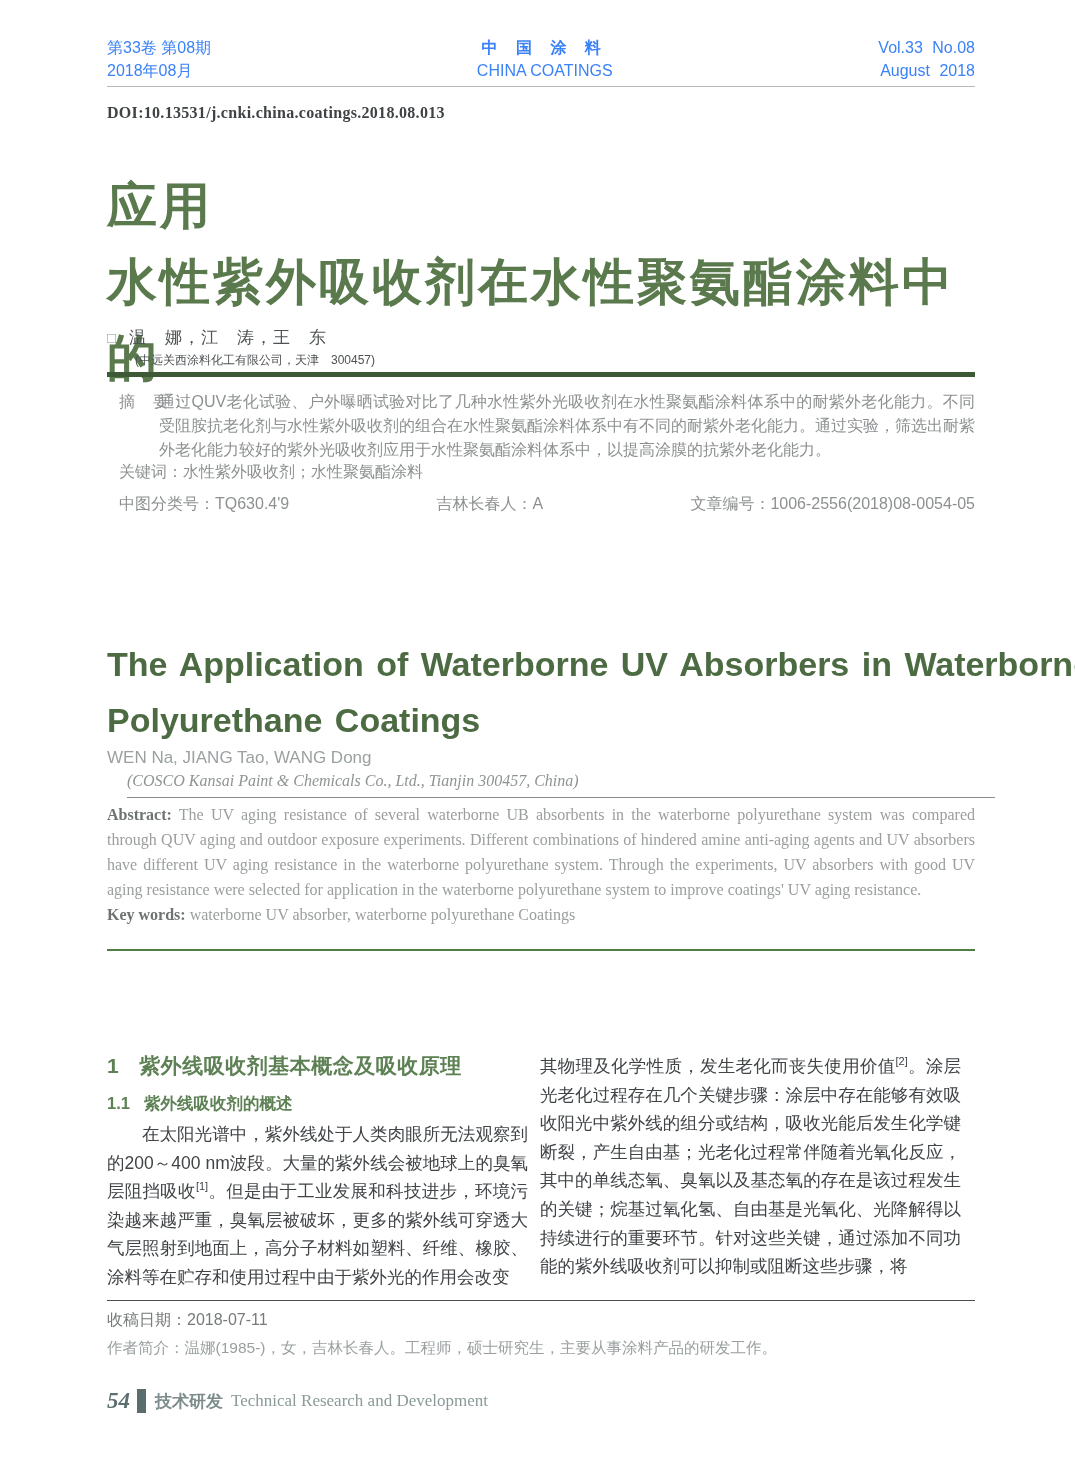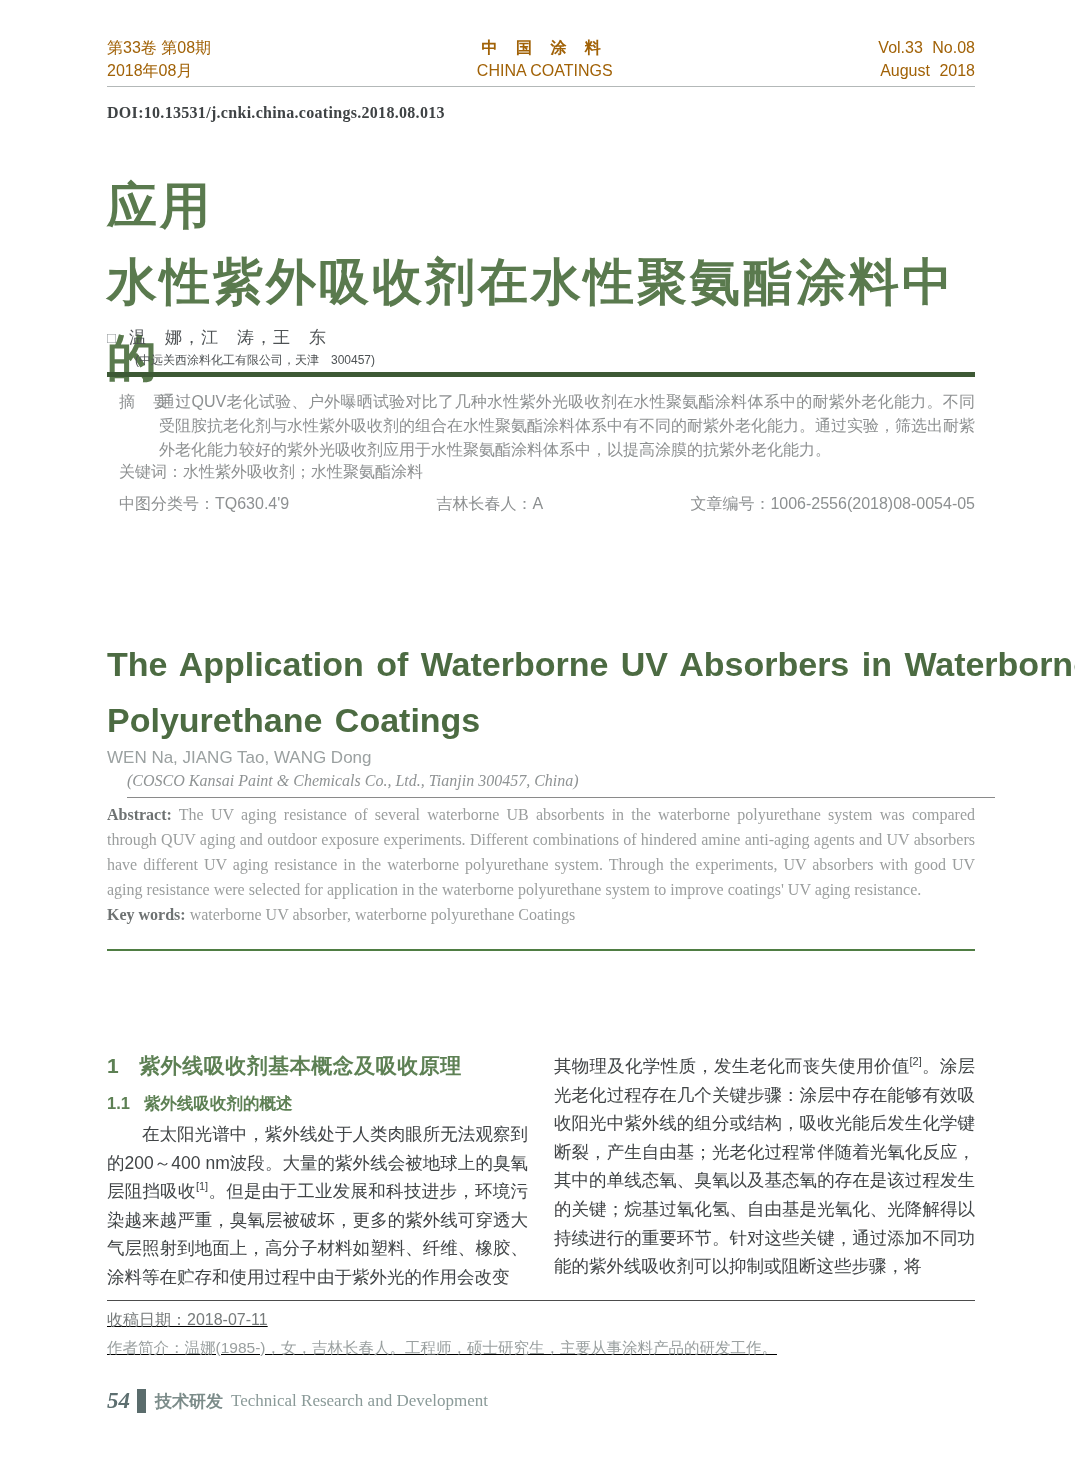--- a/index.html
+++ b/index.html
@@ -8,21 +8,21 @@
     width:1075px;height:1459px;
     background:#ffffff;
     margin:0 auto;
     overflow:hidden;
     font-family:"Liberation Sans", sans-serif;
   }
   
   .jheader{
     position:absolute;top:36px;left:107px;width:868px;
     display:flex;justify-content:space-between;align-items:flex-start;
-    color:#a16207;font-size:16px;line-height:23px;
+    color:#3b82f6;font-size:16px;line-height:23px;
     border-bottom:1px solid #b3b8b8;padding-bottom:4px;
   }
   .jheader .col{display:flex;flex-direction:column;}
   .jheader .center{text-align:center;}
   .jheader .center .cn{letter-spacing:7px;font-weight:bold;}
   .jheader .right{text-align:right;word-spacing:5px;}
   .doi{
     position:absolute;top:104px;left:107px;
     font-family:"Liberation Serif", serif;
     color:#3f4345;font-size:16px;font-weight:600;letter-spacing:0.3px;
@@ -87,21 +87,21 @@
   }
   .en-abstract b{color:#6e7272;}
   .en-keywords{margin-top:0;}
   .green-line{
     position:absolute;top:949px;left:107px;width:868px;height:0;
     border-top:2px solid #4f7d43;
   }
   
   .columns{
     position:absolute;top:1052px;left:107px;width:868px;
-    display:flex;gap:26px;
+    display:flex;gap:12px;
   }
   .colL,.colR{width:421px;}
   .h1{
     color:#5d8054;font-weight:bold;font-size:21px;line-height:28px;
     letter-spacing:0.5px;
   }
   .h1 .num{margin-right:20px;}
   .h2{
     color:#5d8054;font-weight:bold;font-size:16.5px;line-height:22px;
     margin-top:12px;
@@ -110,21 +110,21 @@
   .bodytext{
     color:#404446;font-size:17.5px;line-height:28.6px;text-align:justify;
     margin-top:6px;
   }
   .bodytext.indent{text-indent:2em;}
   .colR .bodytext{margin-top:0;line-height:28.6px;}
   sup.ref{font-size:11px;line-height:0;}
   
   .footnote{
     position:absolute;top:1300px;left:107px;width:868px;
-    border-top:1.5px solid #4c4c4c;padding-top:9px;text-decoration:underline;
+    border-top:1.5px solid #4c4c4c;padding-top:9px;
   }
   .footnote .l1{color:#767a7a;font-size:16px;}
   .footnote .l2{color:#9aa0a0;font-size:15.5px;margin-top:7px;}
   
   .pfooter{
     position:absolute;top:1388px;left:107px;
     display:flex;align-items:center;
     color:#8b9897;font-family:"Liberation Serif", serif;
   }
   .pfooter .num{

